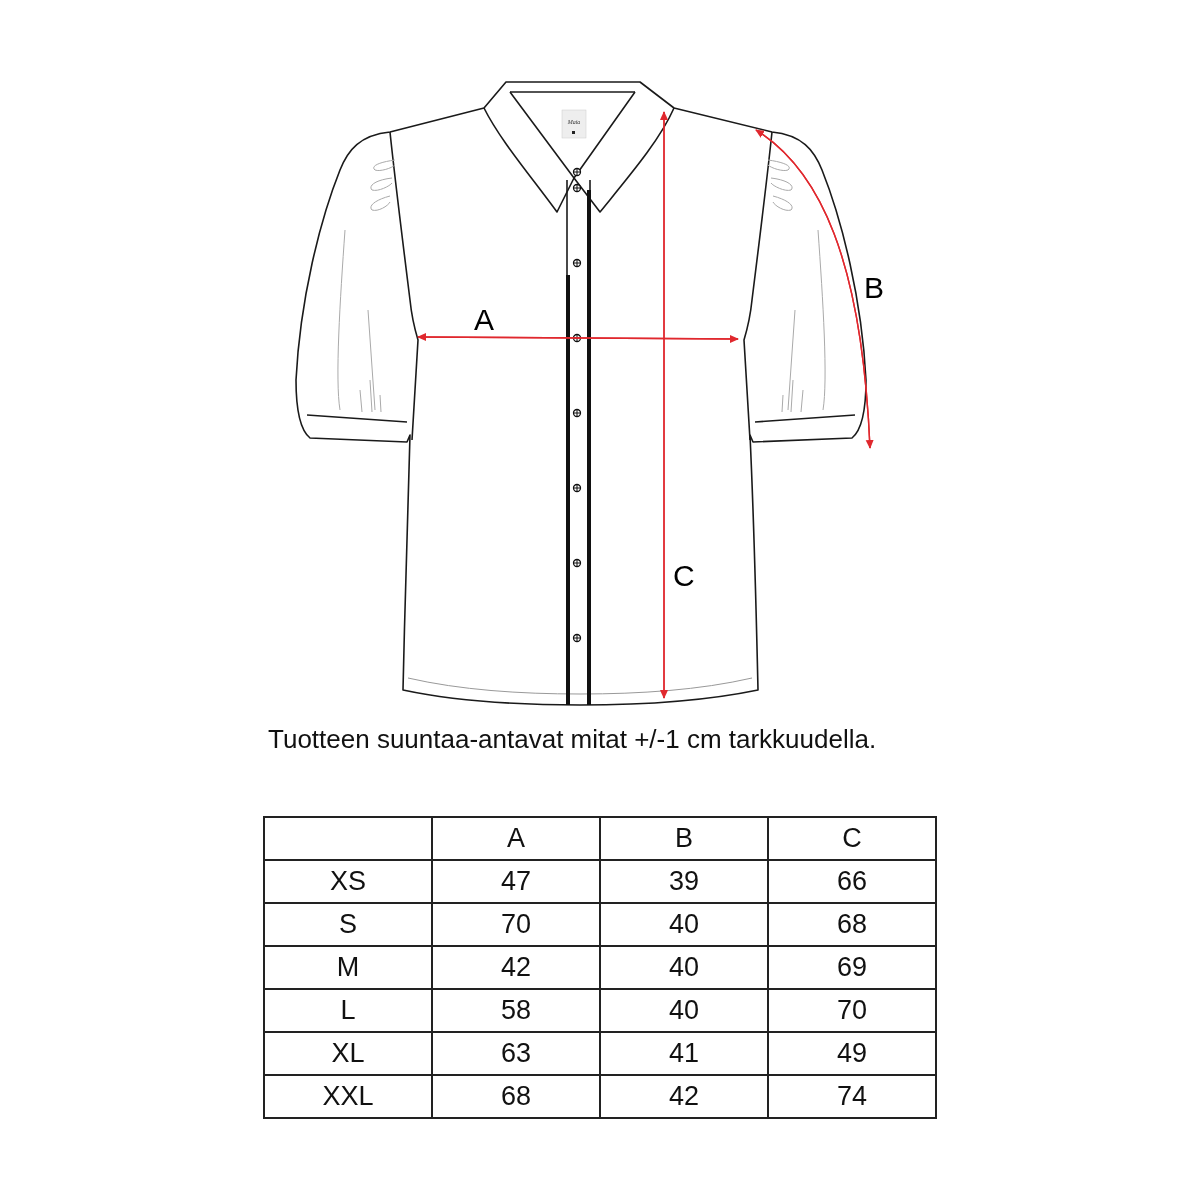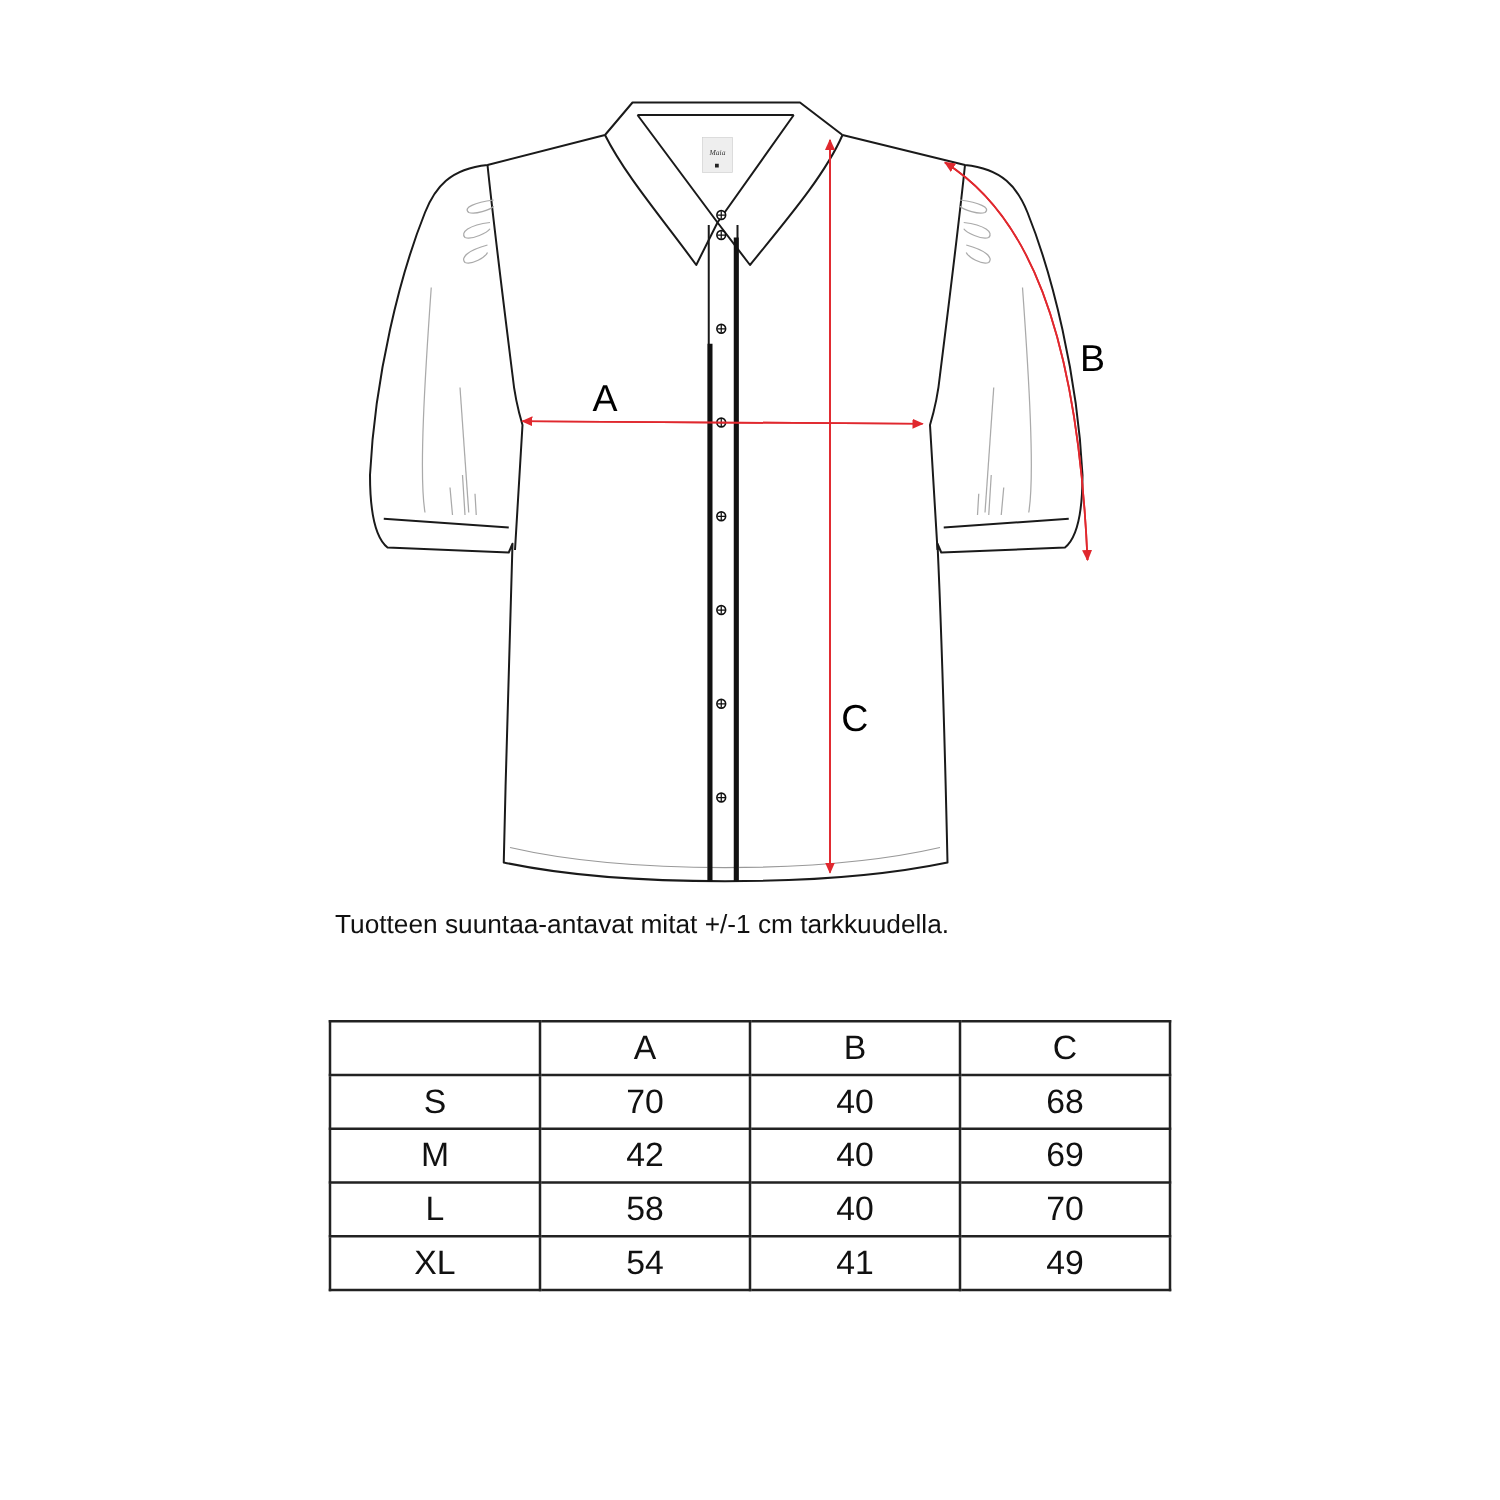--- a/index.html
+++ b/index.html
@@ -1,19 +1,19 @@
 <!DOCTYPE html>
 <html><head>
 <meta charset="utf-8">
 <style>
   html, body { margin:0; padding:0; background:#ffffff; }
   body { width:1200px; height:1200px; position:relative; overflow:hidden; font-family:"Liberation Sans", sans-serif; color:#111; }
   #diagram { position:absolute; left:0; top:0; width:1200px; height:720px; }
   .lbl { position:absolute; font-size:30px; font-family:"Liberation Sans", sans-serif; color:#000; line-height:1; }
-  .notes { position:absolute; left:268px; top:724px; font-size:21px; line-height:31px; color:#111; font-family:"Liberation Sans", sans-serif; }
+  .notes { position:absolute; left:268px; top:724px; font-size:26px; line-height:31px; color:#111; font-family:"Liberation Sans", sans-serif; }
   .notes div { white-space:nowrap; }
   table.size { position:absolute; left:263px; top:816px; width:674px; border-collapse:collapse; font-family:"Liberation Sans", sans-serif; }
   table.size td, table.size th { border:2px solid #222; height:41px; text-align:center; font-size:27px; font-weight:normal; padding:0; color:#111; }
   table.size col.c0 { width:168px; }
   table.size col.c1, table.size col.c2, table.size col.c3 { width:168px; }
 </style>
 </head>
 <body>
 
 <div id="diagram">
@@ -107,37 +107,49 @@
       <col class="c3">
     </colgroup>
   <tbody>
       <tr>
     <th></th>
     <th>A</th>
     <th>B</th>
     <th>C</th>
   </tr>
   <tr>
+    <td>XS</td>
+    <td>47</td>
+    <td>39</td>
+    <td>66</td>
+  </tr>
+  <tr>
     <td>S</td>
     <td>70</td>
     <td>40</td>
     <td>68</td>
   </tr>
   <tr>
     <td>M</td>
     <td>42</td>
     <td>40</td>
     <td>69</td>
   </tr>
   <tr>
     <td>L</td>
     <td>58</td>
     <td>40</td>
     <td>70</td>
   </tr>
   <tr>
     <td>XL</td>
-    <td>54</td>
+    <td>63</td>
     <td>41</td>
     <td>49</td>
+  </tr>
+  <tr>
+    <td>XXL</td>
+    <td>68</td>
+    <td>42</td>
+    <td>74</td>
   </tr>
 </tbody>
   </table>
 
 </body></html>

